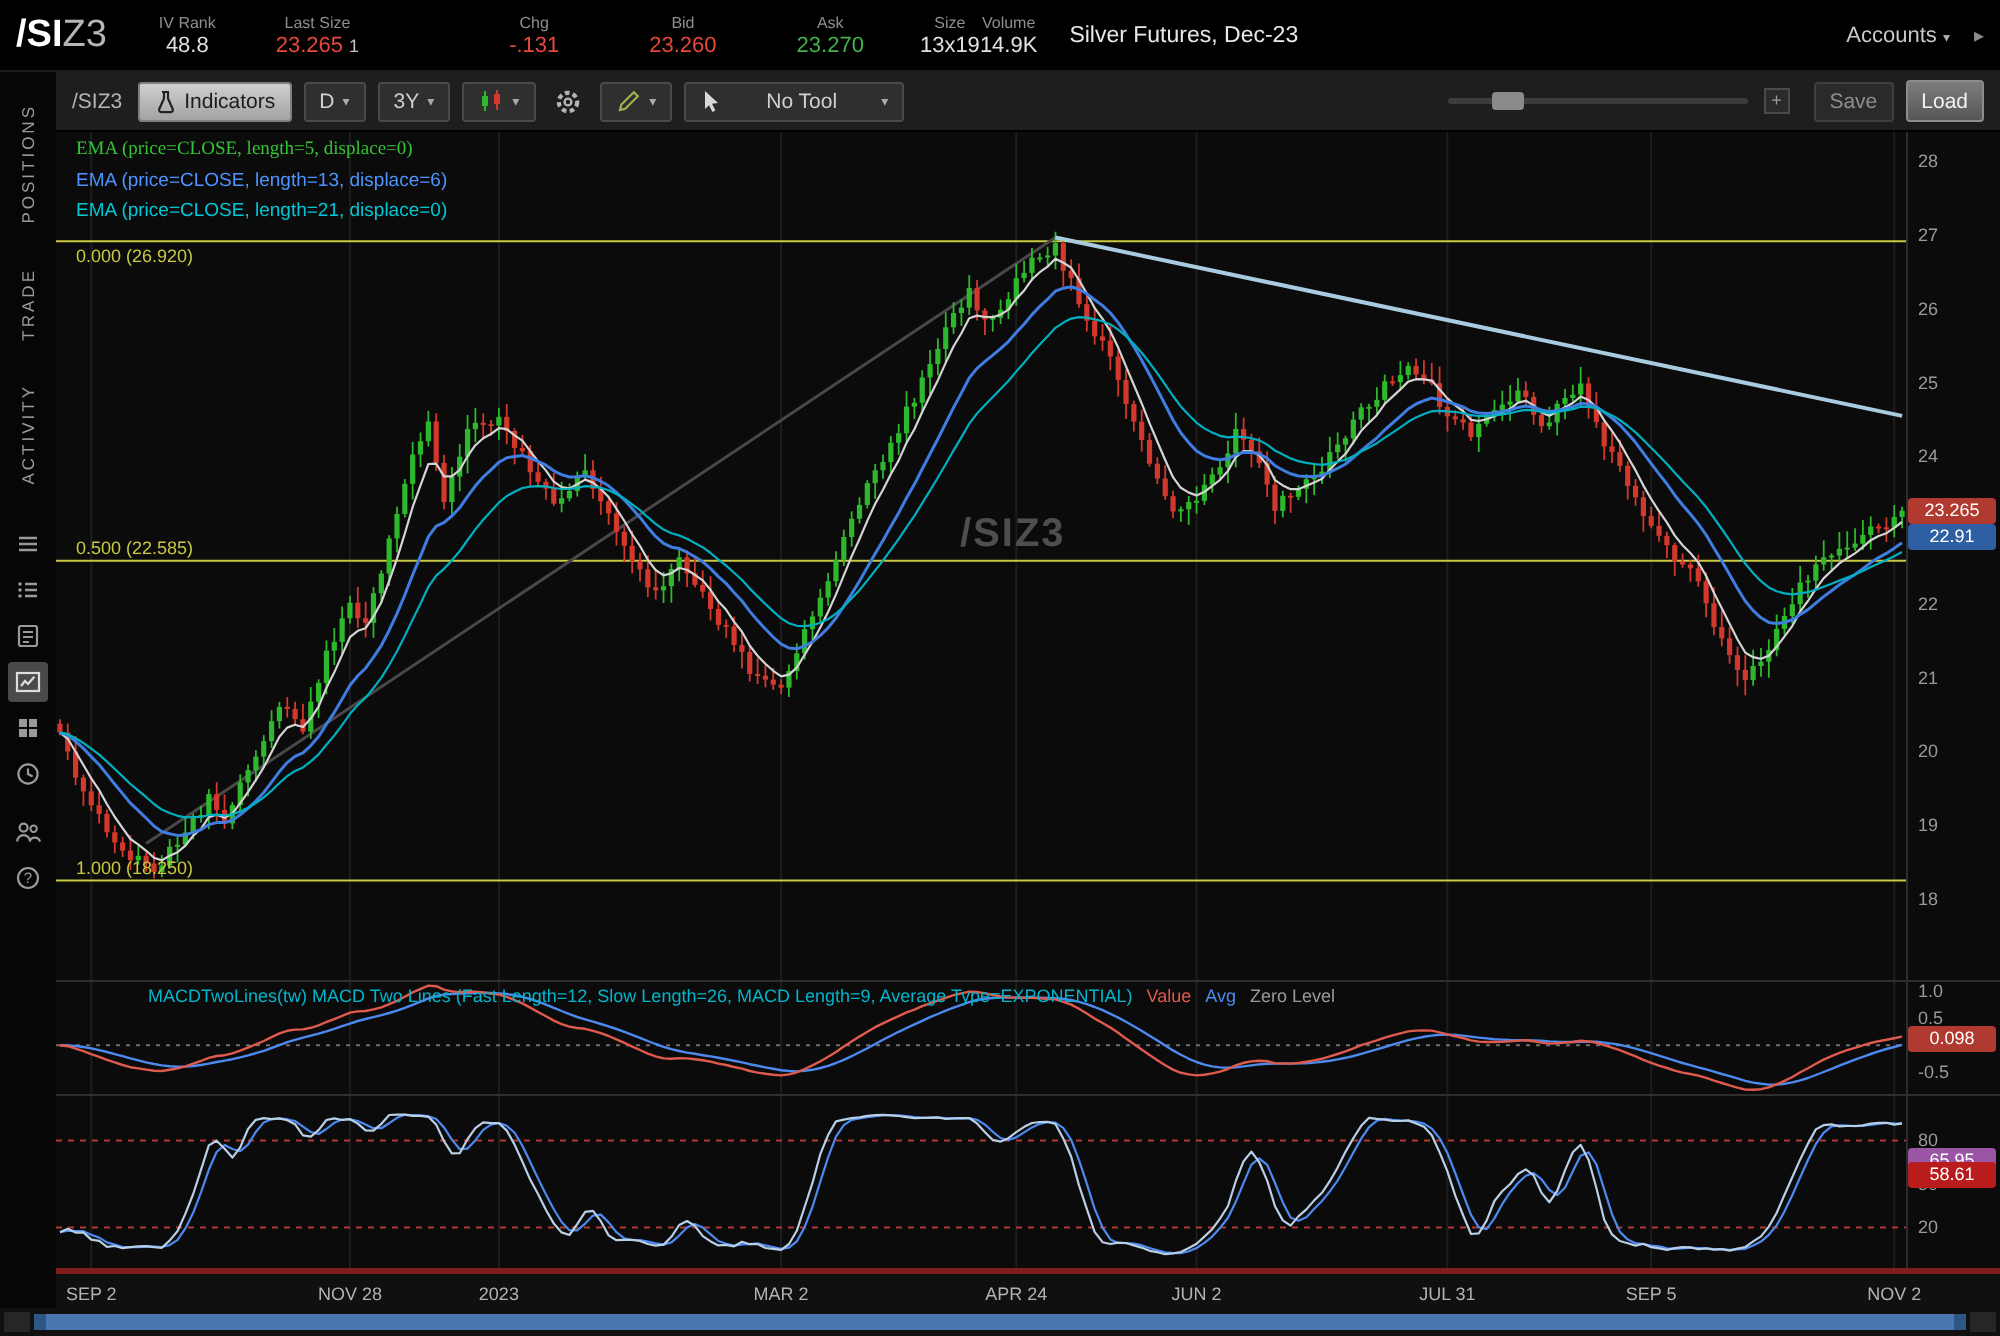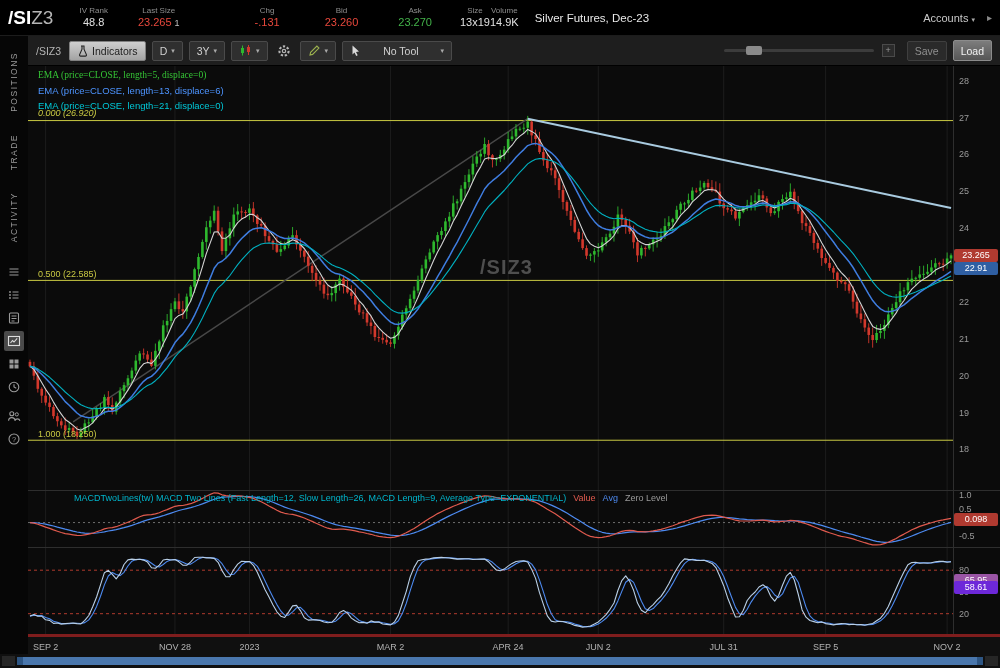--- a/index.html
+++ b/index.html
@@ -812,28 +812,28 @@
         <span class="tlabel" style="left: 919.121px;">NOV 2</span>
       </div>
     <div id="overlays">
       <div class="ema-label" style="top: 4px; color: rgb(53, 196, 53); font-family: Liberation Serif, serif;">EMA (price=CLOSE, length=5, displace=0)</div>
       <div class="ema-label" style="top: 19px; color: rgb(77, 148, 255);">EMA (price=CLOSE, length=13, displace=6)</div>
       <div class="ema-label" style="top: 34px; color: rgb(0, 200, 216);">EMA (price=CLOSE, length=21, displace=0)</div>
       <div class="watermark">/SIZ3</div>
       <div class="study-label" style="top:427px">
         <span id="macd-main" style="color: rgb(0, 181, 204); padding-left: 36px;">MACDTwoLines(tw) MACD Two Lines (Fast Length=12, Slow Length=26, MACD Length=9, Average Type=EXPONENTIAL)</span><span id="macd-val" style="color: rgb(224, 90, 78);">Value</span><span id="macd-avg" style="color: rgb(77, 138, 240);">Avg</span><span id="macd-zero" style="color: rgb(154, 154, 154);">Zero Level</span>
       </div>
-    <div class="fib-label" style="top: 42px; color: rgb(201, 201, 67); font-style: italic;">0.000 (26.920)</div>
+    <div class="fib-label" style="top: 57px; color: rgb(201, 201, 67);">0.000 (26.920)</div>
         <div class="fib-label" style="top: 203.397px; color: rgb(201, 201, 67);">0.500 (22.585)</div>
         <div class="fib-label" style="top: 363.226px; color: rgb(201, 201, 67);">1.000 (18.250)</div>
         <div class="bubble" style="top: 182.825px; background: rgb(176, 58, 48);">23.265</div>
         <div class="bubble" style="top: 195.914px; background: rgb(47, 95, 163);">22.91</div>
         <div class="bubble" style="top: 447.411px; background: rgb(176, 58, 48);">0.098</div>
         <div class="bubble" style="top: 507.85px; background: rgb(154, 85, 165);">65.95</div>
-        <div class="bubble" style="top: 515.1px; background: #6d28d9;">58.61</div>
+        <div class="bubble" style="top: 515.1px; background: #b91c1c;">58.61</div>
       </div>
   </div>
 
   <div id="scrollbar">
     <div class="sb-end"></div>
     <div class="sb-bar">
       <div class="sb-grip-l"></div>
       <div class="sb-grip-r"></div>
     </div>
     <div class="sb-end"></div>

